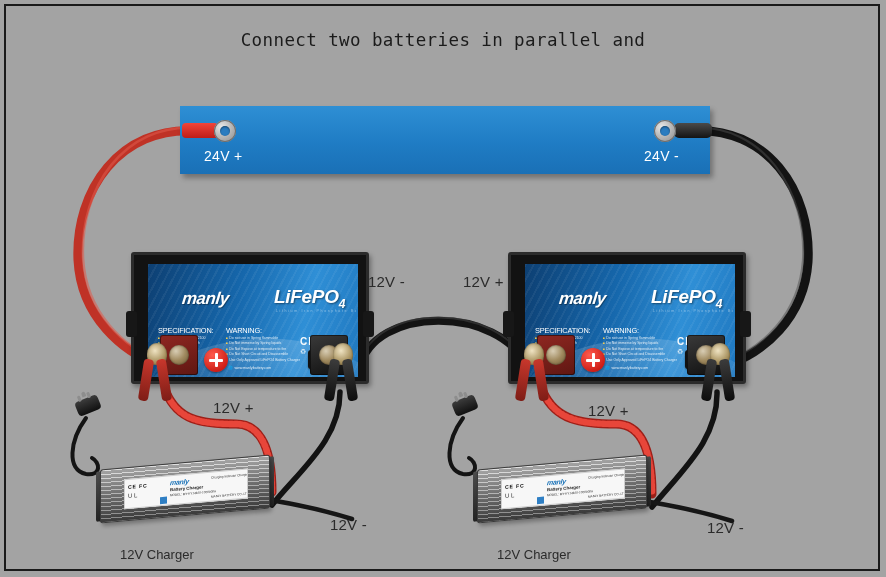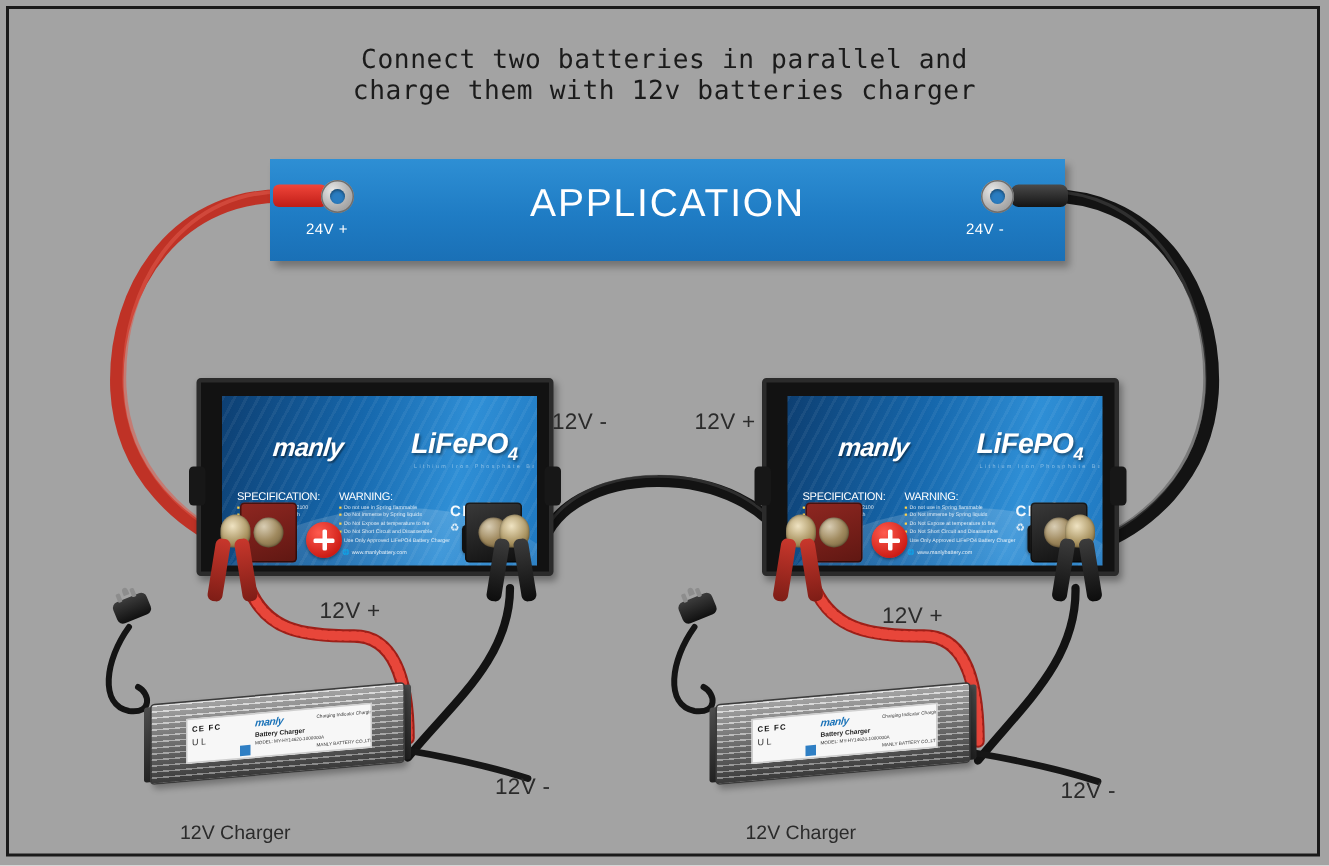--- a/index.html
+++ b/index.html
@@ -66,21 +66,21 @@
     text-align: center;
     color: #ffffff;
     font-size: 26px;
     letter-spacing: 1.2px;
     font-weight: 300;
   }
   .banner-lbl {
     position: absolute;
     top: 42px;
     color: #ffffff;
-    font-size: 10px;
+    font-size: 14px;
     letter-spacing: 0.3px;
   }
   #banner-lbl-pos { left: 24px; }
   #banner-lbl-neg { left: 464px; }
 
   
   .lug {
     position: absolute;
     width: 22px; height: 22px;
     border-radius: 50%;
@@ -445,21 +445,20 @@
 </style>
 </head>
 <body>
 
 <div id="page">
 
   <div class="frame-border"></div>
 
   <div id="title">
     <span>Connect two batteries in parallel and</span>
-    <span class="l2">charge them  with 12v batteries charger</span>
   </div>
 
   <svg id="wires" viewBox="0 0 886 577">
 
     <path d="M 196 131 C 120 126 75 190 78 260 C 81 318 124 352 157 364" stroke="#bf3226" stroke-width="9" fill="none" stroke-linecap="round"></path>
     <path d="M 196 128 C 124 123 80 188 83 258 C 86 314 126 348 158 360" stroke="#e05b4c" stroke-width="2.6" fill="none" stroke-linecap="round" opacity="0.55"></path>
 
     <path d="M 692 131 C 766 126 812 190 808 262 C 804 320 762 352 730 364" stroke="#131313" stroke-width="9" fill="none" stroke-linecap="round"></path>
     <path d="M 692 128 C 762 123 807 190 803 260 C 799 316 760 348 729 360" stroke="#4d4d4d" stroke-width="2.2" fill="none" stroke-linecap="round" opacity="0.5"></path>
 
@@ -481,21 +480,20 @@
     </g>
 
     <path d="M 270 500 C 300 505 330 512 352 519" stroke="#161616" stroke-width="4.5" fill="none" stroke-linecap="round"></path>
     <path d="M 650 502 C 680 507 710 514 732 521" stroke="#161616" stroke-width="4.5" fill="none" stroke-linecap="round"></path>
 
     <path d="M 86 418 C 70 440 66 470 86 474 C 102 476 100 462 92 458" stroke="#141414" stroke-width="4" fill="none" stroke-linecap="round"></path>
     <path d="M 463 418 C 447 440 443 470 463 474 C 479 476 477 462 469 458" stroke="#141414" stroke-width="4" fill="none" stroke-linecap="round"></path>
   </svg>
 
   <div id="app-banner">
-    <div class="app-text">APPLICATION</div>
     <div class="boot" id="boot-red"></div>
     <div class="lug" id="lug-left"></div>
     <div class="boot" id="boot-blk"></div>
     <div class="lug" id="lug-right"></div>
     <div class="banner-lbl" id="banner-lbl-pos">24V +</div>
     <div class="banner-lbl" id="banner-lbl-neg">24V -</div>
   </div>
 
   <div class="battery" id="battery-left">
     <div class="handle h-l"></div>

